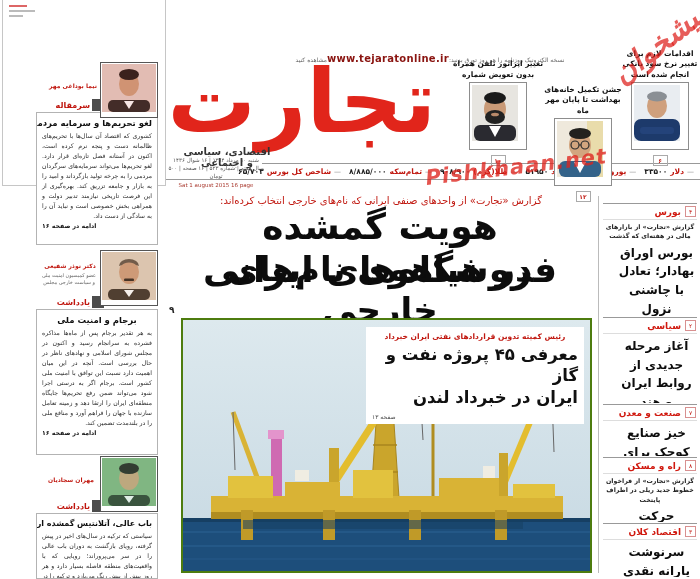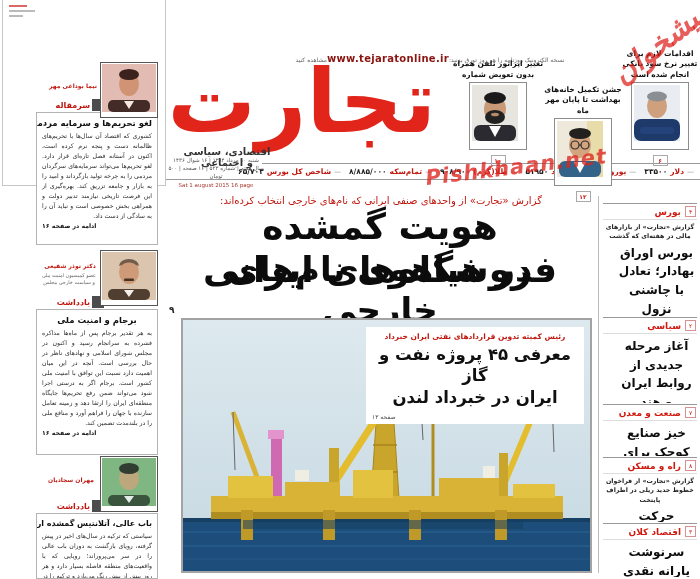--- a/index.html
+++ b/index.html
@@ -56,27 +56,27 @@
   
   #mkicker{left:180px;top:195px;width:402px;text-align:center;font-size:10px;font-weight:normal;
            color:#c0170f;}
   #mh1{left:166px;top:205px;width:428px;text-align:center;font-size:36px;font-weight:bold;
        color:#0c0c0c;letter-spacing:-1px;line-height:1.2;}
   #mh2{left:166px;top:249px;width:428px;text-align:center;font-size:34px;font-weight:bold;
        color:#0c0c0c;letter-spacing:-1px;line-height:1.2;}
   #pagemark9{left:169px;top:305px;font-size:9px;color:#222;font-weight:bold;}
 
   
-  #photobox{left:181px;top:318px;width:407px;height:251px;border:2px solid #a3a3a3;
+  #photobox{left:181px;top:318px;width:407px;height:251px;border:2px solid #4d7c0f;
             background:#cfe0e8;}
   #photopanel{position:absolute;right:6px;top:7px;width:206px;background:#fff;padding:5px 6px 4px;
               z-index:5;}
   #photopanel .pp-kicker{font-size:7.5px;font-weight:bold;color:#c0170f;text-align:center;
                          margin-bottom:3px;}
-  #photopanel .pp-title{font-size:16.5px;font-weight:bold;color:#101010;text-align:center;
+  #photopanel .pp-title{font-size:16.5px;font-weight:bold;color:#101010;
                         line-height:1.3;letter-spacing:-.5px;}
   #photopanel .pp-page{font-size:6px;color:#444;text-align:left;margin-top:5px;}
 
   
   #vrule{left:598px;top:196px;width:0;height:377px;border-left:1px solid #bbb;}
   .sect{left:603px;width:94px;overflow:hidden;}
   .sect-head{border-top:1px solid #999;border-bottom:1px solid #ddd;display:flex;direction:rtl;
              align-items:center;gap:4px;padding:2px 1px;}
   .sect-num{width:9px;height:9px;border:1px solid #d89090;color:#c0170f;font-size:6px;
             line-height:9px;text-align:center;flex:0 0 auto;background:#fff;}

